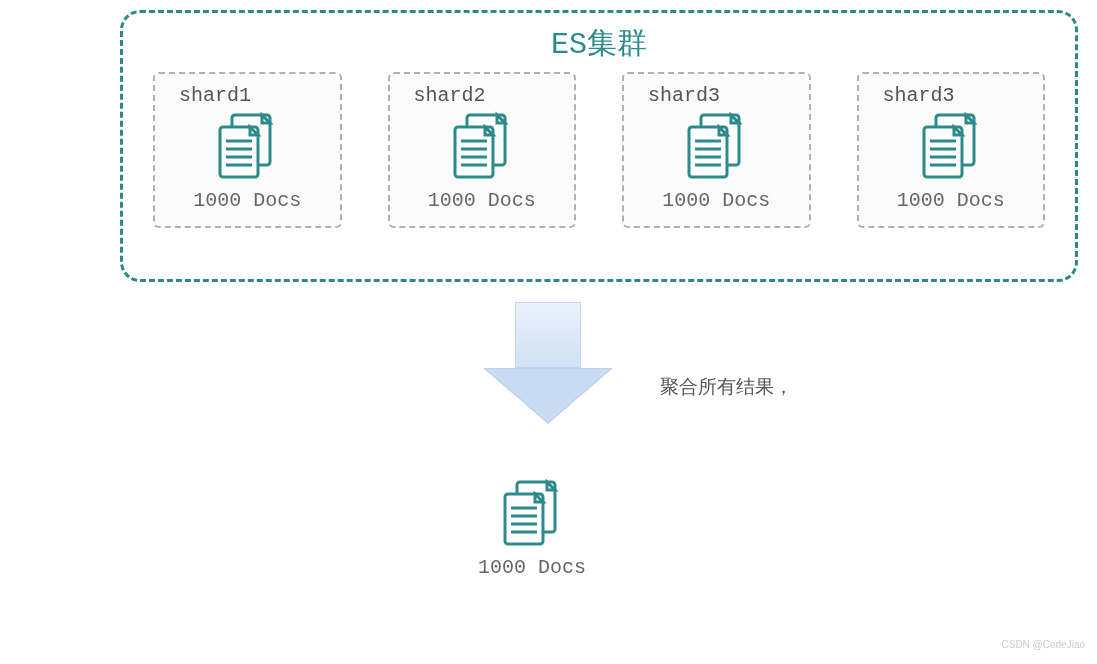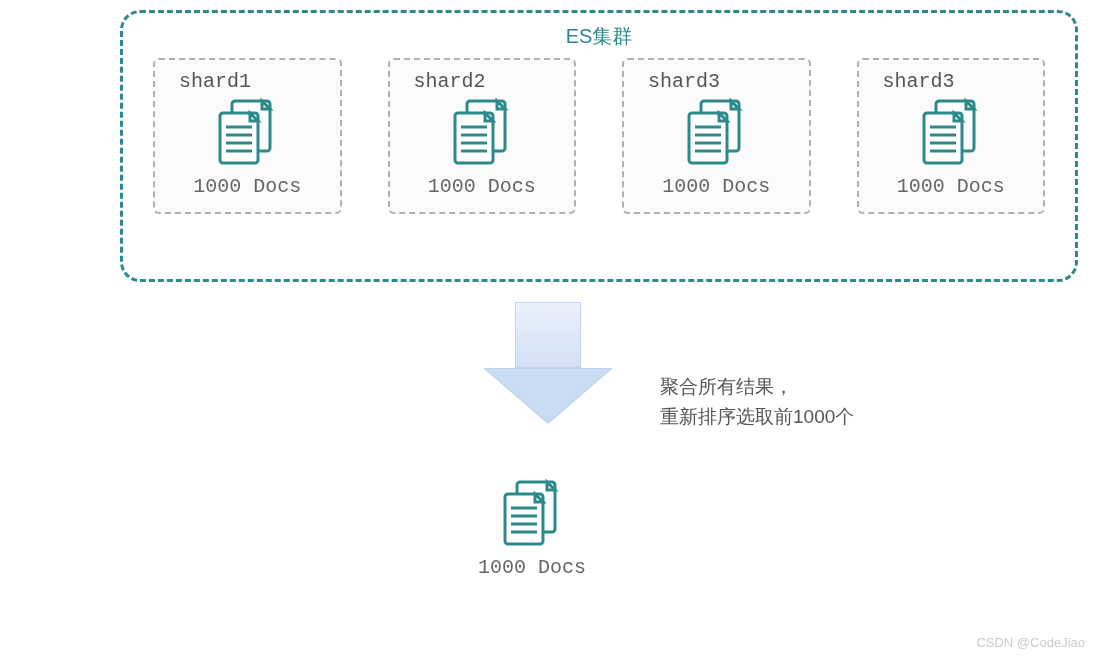--- a/index.html
+++ b/index.html
@@ -15,24 +15,25 @@
     left: 120px;
     top: 10px;
     width: 958px;
     height: 272px;
     border: 3px dashed #2d8a8a;
     border-radius: 20px;
     padding: 10px 20px 20px 20px;
   }
   .cluster-title {
     text-align: center;
-    font-size: 20px;
+    font-size: 30px;
     color: #2d8a8a;
     font-weight: 500;
     margin-bottom: 8px;
+    font-family: Liberation Mono, monospace;
   }
   .shards-row {
     display: flex;
     justify-content: flex-end;
     gap: 46px;
     padding: 0 10px;
   }
   .shard-box {
     flex: 1;
     border: 2px dashed #b0b0b0;
@@ -117,21 +118,21 @@
   .result-docs {
     font-family: "Courier New", monospace;
     font-size: 20px;
     color: #666;
     margin-top: 6px;
   }
   .watermark1 {
     position: absolute;
     right: 12px;
     bottom: 14px;
-    font-size: 13px;
+    font-size: 10px;
     color: #ccc;
   }
 </style>
 </head>
 <body>
 
 <div class="cluster-box">
   <div class="cluster-title">ES集群</div>
   <div class="shards-row">
 
@@ -199,21 +200,20 @@
 </div>
 
 <div class="arrow-wrap">
   <div class="arrow-body"></div>
   <div class="arrow-head"></div>
   <div class="arrow-head-inner"></div>
 </div>
 
 <div class="annotation">
   <div>聚合所有结果，</div>
-  <div>重新排序选取前1000个</div>
 </div>
 
 <div class="result-box">
   <svg class="docs-icon" viewBox="0 0 70 72">
     <rect x="20" y="4" width="38" height="50" rx="3" fill="#fff" stroke="#2d8a8a" stroke-width="3"></rect>
     <path d="M50 4 L58 12 L50 12 Z" fill="#fff" stroke="#2d8a8a" stroke-width="3"></path>
     <rect x="8" y="16" width="38" height="50" rx="3" fill="#fff" stroke="#2d8a8a" stroke-width="3"></rect>
     <path d="M38 16 L46 24 L38 24 Z" fill="#fff" stroke="#2d8a8a" stroke-width="3"></path>
     <line x1="14" y1="30" x2="40" y2="30" stroke="#2d8a8a" stroke-width="3"></line>
     <line x1="14" y1="38" x2="40" y2="38" stroke="#2d8a8a" stroke-width="3"></line>

